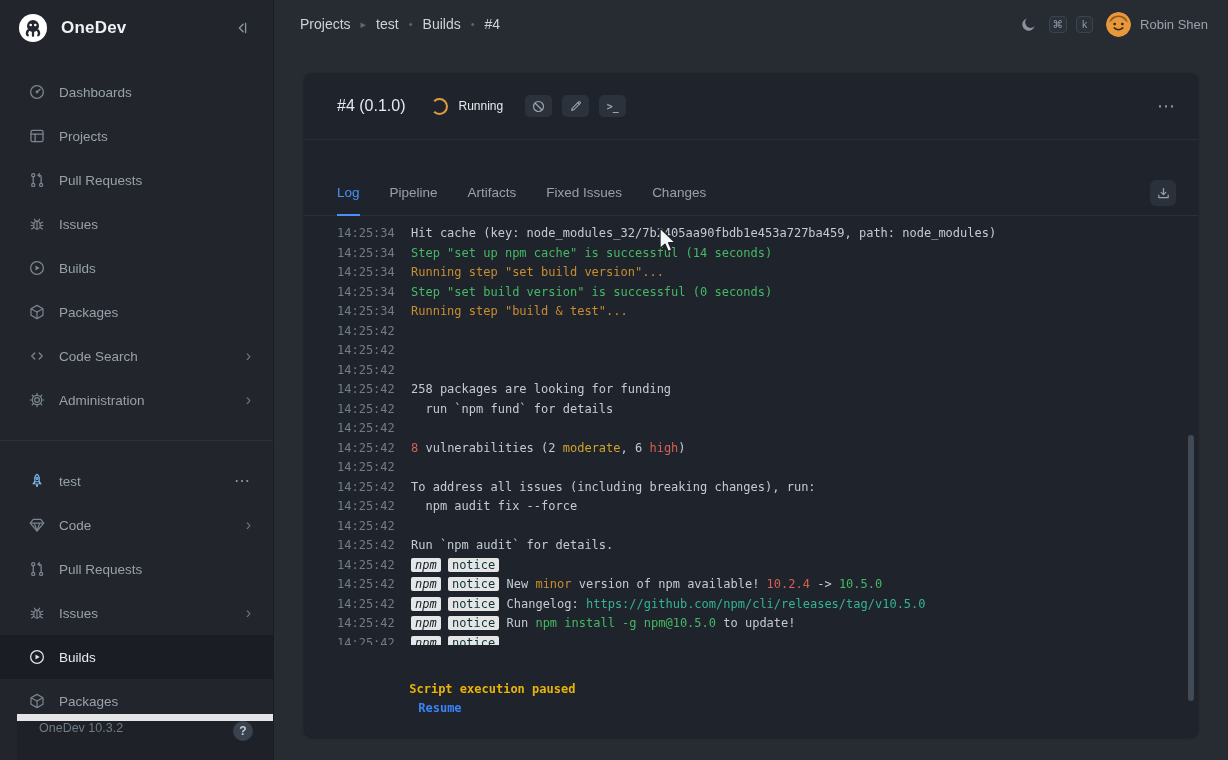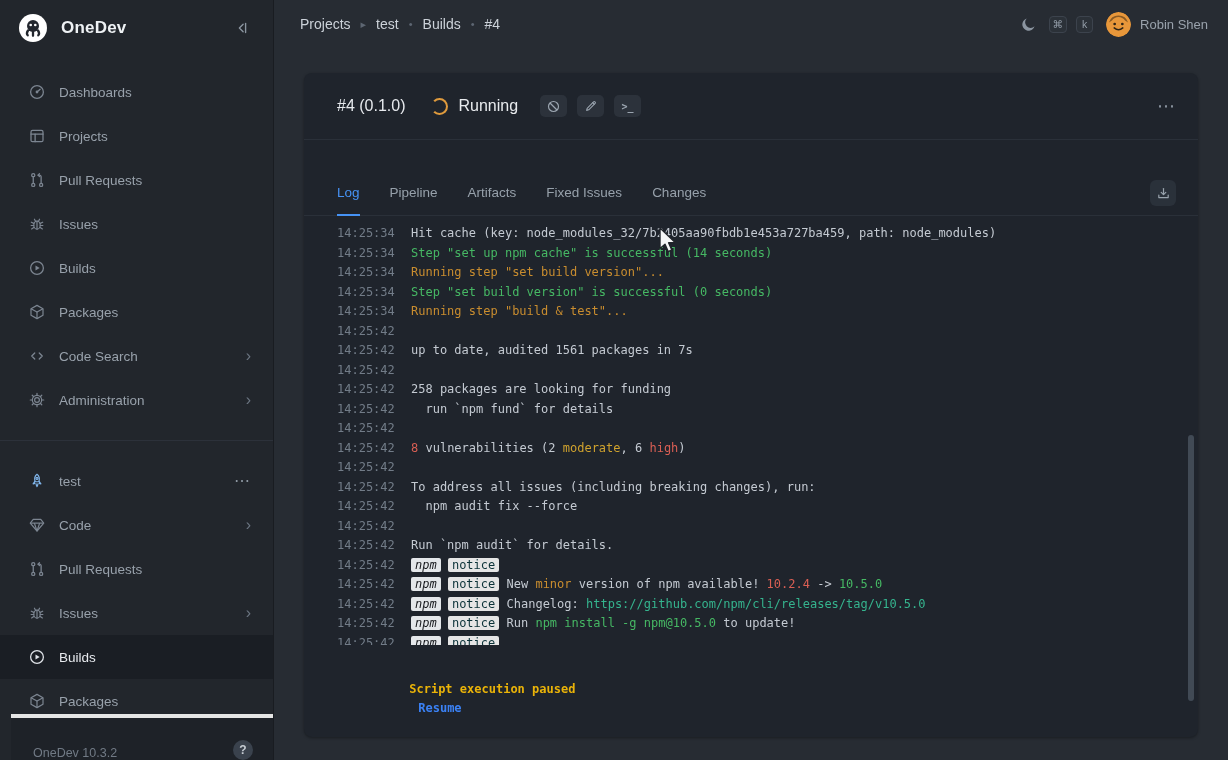--- a/index.html
+++ b/index.html
@@ -15,42 +15,42 @@
   .collapse-btn { margin-left:auto; background:none; border:none; color:#8b95a0; cursor:pointer; display:flex; padding:4px; }
   .nav { margin-top:14px; }
   .nav-item { height:44px; display:flex; align-items:center; padding:0 22px 0 28px; color:#98a1ab; font-size:13.5px; cursor:pointer; }
   .nav-item .icon { width:18px; height:18px; margin-right:13px; color:#7c8591; display:flex; align-items:center; justify-content:center; flex-shrink:0; }
   .nav-item.active { background:#1a1e24; color:#e7eaee; }
   .nav-item.active .icon { color:#e0e4e9; }
   .chev { margin-left:auto; color:#6a7480; font-size:16px; line-height:1; }
   .more-dots { margin-left:auto; color:#8d97a2; font-size:16px; letter-spacing:1px; line-height:1; background:none; border:none; cursor:pointer; }
   .side-divider { height:1px; background:#2c313a; margin:18px 0; }
   .project-row .icon { color:#7fb3e8; }
-  .sidebar-footer { position:absolute; bottom:0; left:11px; right:0; height:46px; background:#1e2228; border-top:4px solid #e5e5e5; display:flex; align-items:flex-end; justify-content:space-between; padding:0 20px 0 22px; color:#717a85; font-size:12.5px; }
+  .sidebar-footer { position:absolute; bottom:0; left:17px; right:0; height:46px; background:#1e2228; border-top:7px solid #e5e5e5; display:flex; align-items:flex-start; justify-content:space-between; padding:0 20px 0 22px; color:#717a85; font-size:12.5px; }
   .help-circle { width:20px; height:20px; border-radius:50%; background:#3a424d; color:#c6ccd3; font-size:12px; font-weight:bold; display:flex; align-items:center; justify-content:center; border:none; cursor:pointer; }
 
   
   .main { flex:1; display:flex; flex-direction:column; background:#272c33; min-width:0; }
   .topbar { height:48px; display:flex; align-items:center; padding:0 20px 0 26px; flex-shrink:0; }
   .breadcrumb { display:flex; align-items:center; gap:10px; font-size:14px; }
   .crumb { color:#ccd2d9; cursor:pointer; }
   .crumb-sep { color:#5d6672; font-size:11px; }
   .topbar-right { margin-left:auto; display:flex; align-items:center; gap:9px; }
   .icon-btn { background:none; border:none; color:#8b95a0; cursor:pointer; display:flex; padding:3px; }
   .key-badge { min-width:17px; height:17px; border:1px solid #3c434d; border-radius:4px; background:#2b3138; color:#949ea9; font-size:10.5px; display:flex; align-items:center; justify-content:center; padding:0 3px; cursor:pointer; }
   .avatar { width:25px; height:25px; border-radius:50%; overflow:hidden; cursor:pointer; margin-left:4px; flex-shrink:0; }
   .user-name { color:#99a2ac; font-size:13px; cursor:pointer; }
 
   
   .card { margin:25px 30px 23px; background:#1f242c; border-radius:8px; flex:1; display:flex; flex-direction:column; overflow:hidden; box-shadow:0 1px 3px rgba(0,0,0,.35); }
   .card-header { height:67px; display:flex; align-items:center; padding:0 22px 0 33px; border-bottom:1px solid #2a3039; flex-shrink:0; }
   .build-title { font-size:16px; color:#e6e9ed; }
   .spinner { width:17px; height:17px; border-radius:50%; border:2.5px solid transparent; border-top-color:#e09b3d; border-right-color:#e09b3d; border-bottom-color:#e09b3d; margin-left:26px; animation:spin 1.1s linear infinite; flex-shrink:0; }
   @keyframes spin { to { transform:rotate(360deg); } }
-  .status-text { margin-left:10px; font-size:16px; color:#e8ebee; }
+  .status-text { margin-left:10px; font-size:12px; color:#e8ebee; }
   .hdr-btn { width:27px; height:22px; border-radius:5px; background:#2c323b; color:#9aa4af; display:flex; align-items:center; justify-content:center; margin-left:10px; border:none; cursor:pointer; flex-shrink:0; }
   .hdr-btn:first-of-type { margin-left:22px; }
   .term-glyph { font-family:"DejaVu Sans Mono", monospace; font-size:10px; font-weight:bold; }
 
   .tabs { display:flex; align-items:flex-end; padding:0 22px 0 33px; height:76px; border-bottom:1px solid #2a3039; flex-shrink:0; }
   .tab { margin-right:30px; padding-bottom:14px; font-size:13.5px; color:#97a1ab; cursor:pointer; border-bottom:2px solid transparent; margin-bottom:-1px; }
   .tab.active { color:#4693f5; border-bottom-color:#4693f5; }
   .download-btn { margin-left:auto; margin-bottom:9px; width:26px; height:26px; border-radius:6px; background:#2a313a; color:#99a3ad; display:flex; align-items:center; justify-content:center; border:none; cursor:pointer; }
 
   
@@ -337,21 +337,21 @@
       </div>
 
       <div class="log-region">
         <div class="log-lines">
             <div class="log-line"><span class="log-time">14:25:34</span><span class="log-text"><span class="seg-plain">Hit cache (key: node_modules_32/7b2405aa90fbdb1e453a727ba459, path: node_modules)</span></span></div>
             <div class="log-line"><span class="log-time">14:25:34</span><span class="log-text"><span class="seg-green">Step "set up npm cache" is successful (14 seconds)</span></span></div>
             <div class="log-line"><span class="log-time">14:25:34</span><span class="log-text"><span class="seg-orange">Running step "set build version"...</span></span></div>
             <div class="log-line"><span class="log-time">14:25:34</span><span class="log-text"><span class="seg-green">Step "set build version" is successful (0 seconds)</span></span></div>
             <div class="log-line"><span class="log-time">14:25:34</span><span class="log-text"><span class="seg-orange">Running step "build &amp; test"...</span></span></div>
             <div class="log-line"><span class="log-time">14:25:42</span><span class="log-text"></span></div>
-            <div class="log-line"><span class="log-time">14:25:42</span><span class="log-text"><span class="seg-plain">up to date, audited 1561 packages in 7s</span></span></div>
+            <div class="log-line"><span class="log-time">14:25:42</span></div>
             <div class="log-line"><span class="log-time">14:25:42</span><span class="log-text"></span></div>
             <div class="log-line"><span class="log-time">14:25:42</span><span class="log-text"><span class="seg-plain">258 packages are looking for funding</span></span></div>
             <div class="log-line"><span class="log-time">14:25:42</span><span class="log-text"><span class="seg-plain">  run `npm fund` for details</span></span></div>
             <div class="log-line"><span class="log-time">14:25:42</span><span class="log-text"></span></div>
             <div class="log-line"><span class="log-time">14:25:42</span><span class="log-text"><span class="seg-red">8</span><span class="seg-plain"> vulnerabilities (2 </span><span class="seg-yellow">moderate</span><span class="seg-plain">, 6 </span><span class="seg-red">high</span><span class="seg-plain">)</span></span></div>
             <div class="log-line"><span class="log-time">14:25:42</span><span class="log-text"></span></div>
             <div class="log-line"><span class="log-time">14:25:42</span><span class="log-text"><span class="seg-plain">To address all issues (including breaking changes), run:</span></span></div>
             <div class="log-line"><span class="log-time">14:25:42</span><span class="log-text"><span class="seg-plain">  npm audit fix --force</span></span></div>
             <div class="log-line"><span class="log-time">14:25:42</span><span class="log-text"></span></div>
             <div class="log-line"><span class="log-time">14:25:42</span><span class="log-text"><span class="seg-plain">Run `npm audit` for details.</span></span></div>

